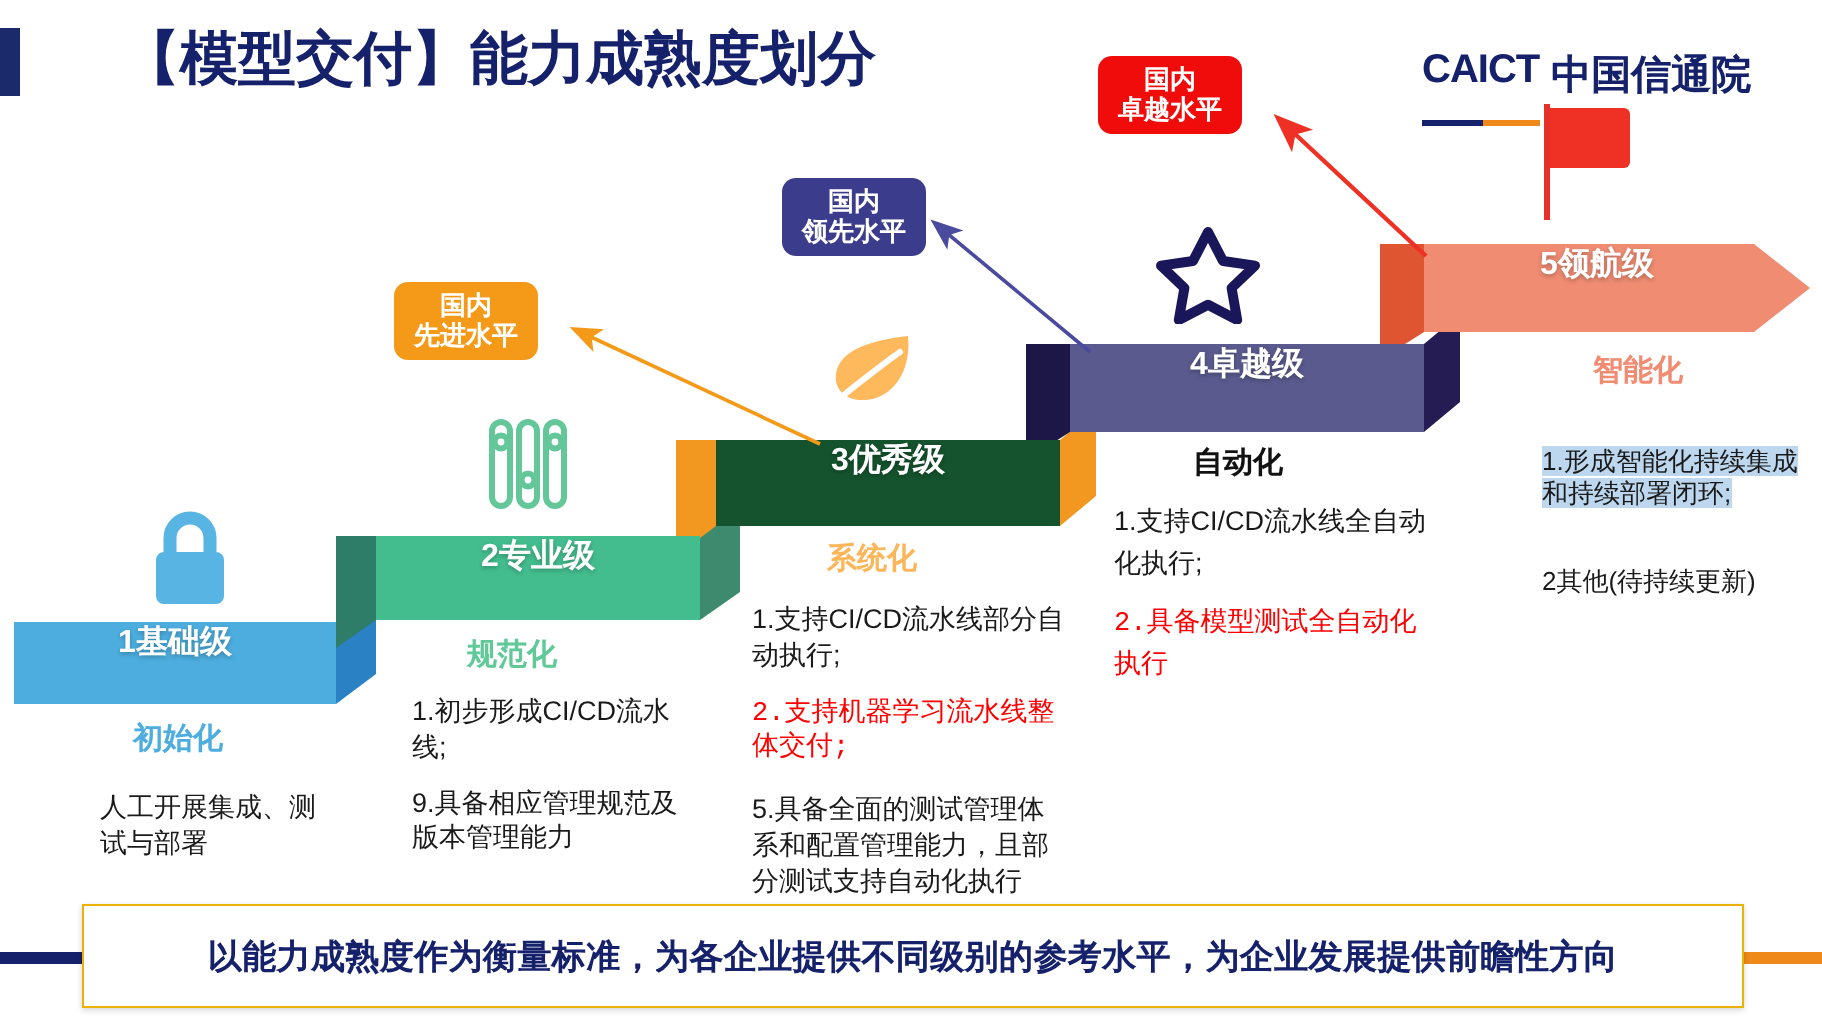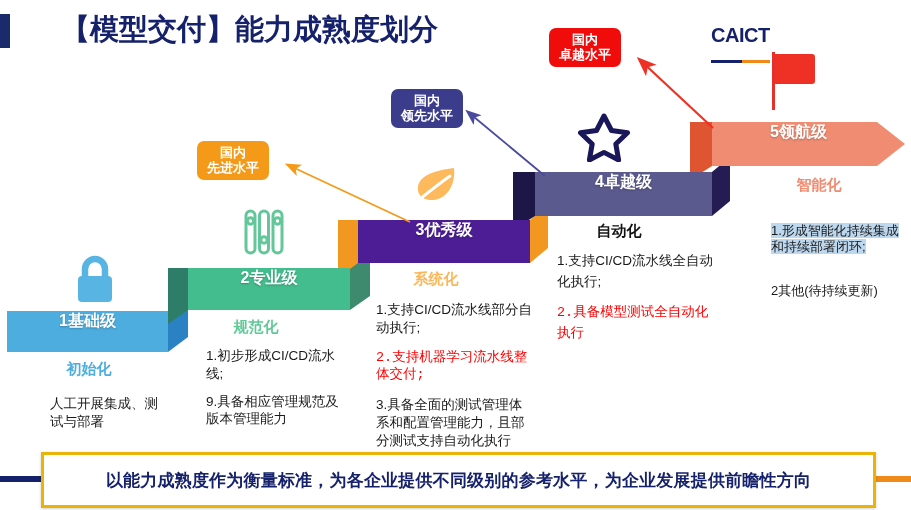--- a/index.html
+++ b/index.html
@@ -34,21 +34,21 @@
   #lvl1{left:7px;top:311px;width:161px;height:41px;background:#4cadde;}
   #lvl1-bevel{left:168px;top:296px;width:20px;height:56px;
      background:#2a82c4;clip-path:polygon(0 15px,100% 0,100% 41px,0 100%);}
   
   #lvl2{left:188px;top:268px;width:162px;height:42px;background:#43bd8e;}
   #lvl2-bevel{left:168px;top:268px;width:20px;height:56px;
      background:#2e7d68;clip-path:polygon(0 0,100% 0,100% 42px,0 56px);}
   #lvl2-bevel-r{left:350px;top:254px;width:20px;height:56px;
      background:#3e8a6f;clip-path:polygon(0 14px,100% 0,100% 42px,0 100%);}
   
-  #lvl3{left:358px;top:220px;width:172px;height:43px;background:#4c1d95;}
+  #lvl3{left:358px;top:220px;width:172px;height:43px;background:#14532d;}
   #lvl3-bevel{left:338px;top:220px;width:20px;height:58px;
      background:#f2971f;clip-path:polygon(0 0,100% 0,100% 43px,0 58px);}
   #lvl3-bevel-r{left:530px;top:205px;width:18px;height:58px;
      background:#f2971f;clip-path:polygon(0 15px,100% 0,100% 43px,0 100%);}
   
   #lvl4{left:535px;top:172px;width:177px;height:44px;background:#5a5a8e;}
   #lvl4-bevel{left:513px;top:172px;width:22px;height:58px;
      background:#1c1746;clip-path:polygon(0 0,100% 0,100% 44px,0 58px);}
   #lvl4-bevel-r{left:712px;top:157px;width:18px;height:59px;
      background:#241c52;clip-path:polygon(0 15px,100% 0,100% 44px,0 100%);}
@@ -100,34 +100,35 @@
   #co-red{left:549px;top:28px;background:#f10c0c;}
 
   
   #arrows{position:absolute;left:0;top:0;width:911px;height:510px;pointer-events:none;}
 
   
   .ban-wrap{position:absolute;left:0;top:452px;width:911px;height:54px;}
   .ban-l{position:absolute;left:0;top:24px;width:52px;height:6px;background:#16216b;}
   .ban-r{position:absolute;right:0;top:24px;width:52px;height:6px;background:#ef8a1a;}
   .ban-box{position:absolute;left:41px;top:0px;width:829px;height:50px;
-     background:#fff;border:3px solid #eab308;box-shadow:0 1px 3px rgba(0,0,0,.18);
+     background:#fff;border:1px solid #eab308;box-shadow:0 1px 3px rgba(0,0,0,.18);
      display:flex;align-items:center;justify-content:center;}
   .ban-txt{font-size:17px;font-weight:bold;color:#16216b;letter-spacing:0.2px;white-space:nowrap;}
 </style>
 </head>
 <body>
 
 <div class="slide">
 
   <div class="hdr-bar"></div>
   <div class="hdr-title">【模型交付】能力成熟度划分</div>
 
   <div class="logo">
     <span class="logo-caict">CAICT</span>
+    <span class="logo-cn">中国信通院</span>
   </div>
 
   <div class="flag">
     <div class="pole"></div>
     <div class="cloth"></div>
   </div>
 
   <div class="bevel" id="lvl1-bevel"></div>
   <div class="bevel" id="lvl2-bevel"></div>
   <div class="bevel" id="lvl2-bevel-r"></div>
@@ -228,21 +229,21 @@
   <div class="col" id="c2">
     <div class="subt">规范化</div>
     <div class="body">1.初步形成CI/CD流水线;</div>
     <div class="body">9.具备相应管理规范及版本管理能力</div>
   </div>
 
   <div class="col" id="c3">
     <div class="subt">系统化</div>
     <div class="body">1.支持CI/CD流水线部分自动执行;</div>
     <div class="body red">2.支持机器学习流水线整体交付;</div>
-    <div class="body">3.具备全面的测试管理体系和配置管理能力，且部分测试支持自动化执行</div>
+    <div class="body">5.具备全面的测试管理体系和配置管理能力，且部分测试支持自动化执行</div>
   </div>
 
   <div class="col" id="c4">
     <div class="subt">自动化</div>
     <div class="body">1.支持CI/CD流水线全自动化执行;</div>
     <div class="body red">2.具备模型测试全自动化执行</div>
   </div>
 
   <div class="col" id="c5">
     <div class="subt">智能化</div>

